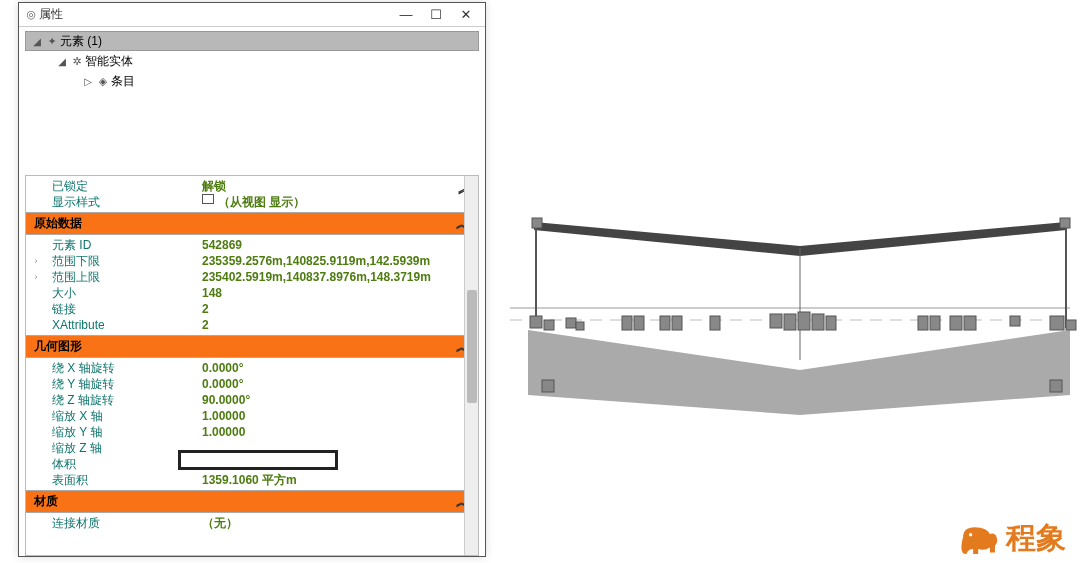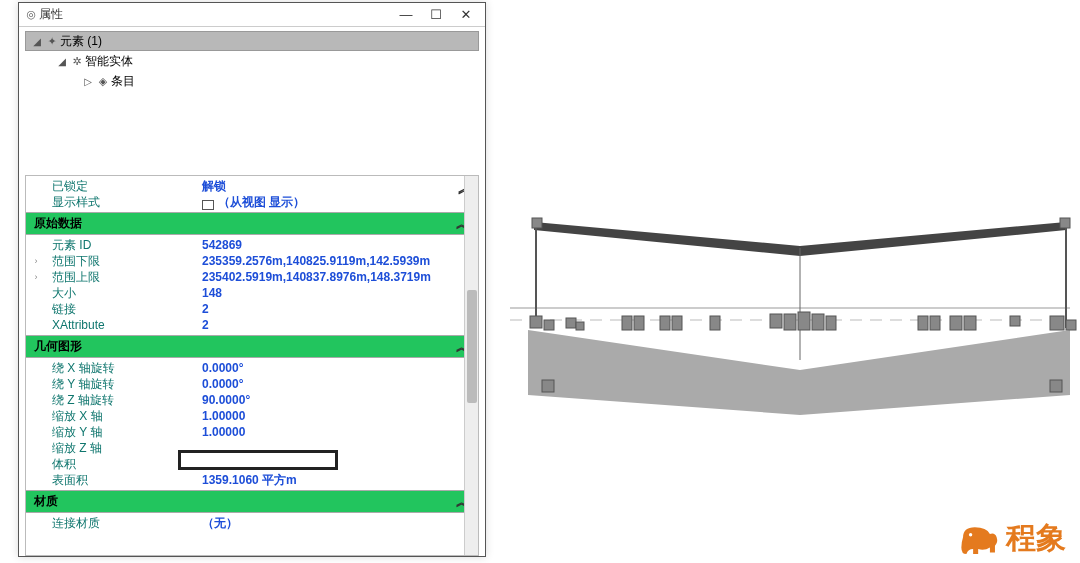--- a/index.html
+++ b/index.html
@@ -59,38 +59,38 @@
     border: 1px solid #bbb;
     background: #fff;
     flex: 1;
     overflow: hidden;
     position: relative;
   }
   .expand-box { position:absolute; right:6px; top:4px; color:#333; font-size:14px; font-weight:bold; }
   .kv-block { padding: 2px 4px; }
   .kv-row { display: flex; height: 16px; line-height:16px; font-size: 12px; }
   .kv-key { width: 160px; color:#0f766e; padding-left: 10px; white-space:nowrap; }
-  .kv-val { flex: 1; font-weight: bold; color:#1d4ed8; white-space:nowrap; }
+  .kv-val { flex: 1; font-weight: bold; color:#4d7c0f; white-space:nowrap; }
   .kv-expander { width:12px; text-align:center; color:#888; font-size:9px; }
   .sec-head {
-    background: #22c55e;
+    background: #f97316;
     border-top: 1px solid #aaa;
     border-bottom: 1px solid #aaa;
     padding: 2px 8px;
     font-weight: bold;
     font-size: 12px;
     position: relative;
   }
   .chevron-up { position: absolute; right: 10px; top: 3px; font-size: 12px; color:#333; }
   .highlight-box {
     position: absolute;
     border: 3px solid #222;
     pointer-events: none;
   }
-  .display-style { display:flex; align-items:flex-end; gap:4px;font-family:Liberation Serif, serif; }
+  .display-style { display:flex; align-items:flex-start; gap:4px; }
   .mini-box { width:12px; height:10px; border:1px solid #555; background:#fff; display:inline-block; }
   .viewport {
     position: absolute;
     left: 510px;
     top: 0;
     width: 570px;
     height: 563px;
     background: #fff;
   }
   .viewport svg { position:absolute; left:0; top:0; }

